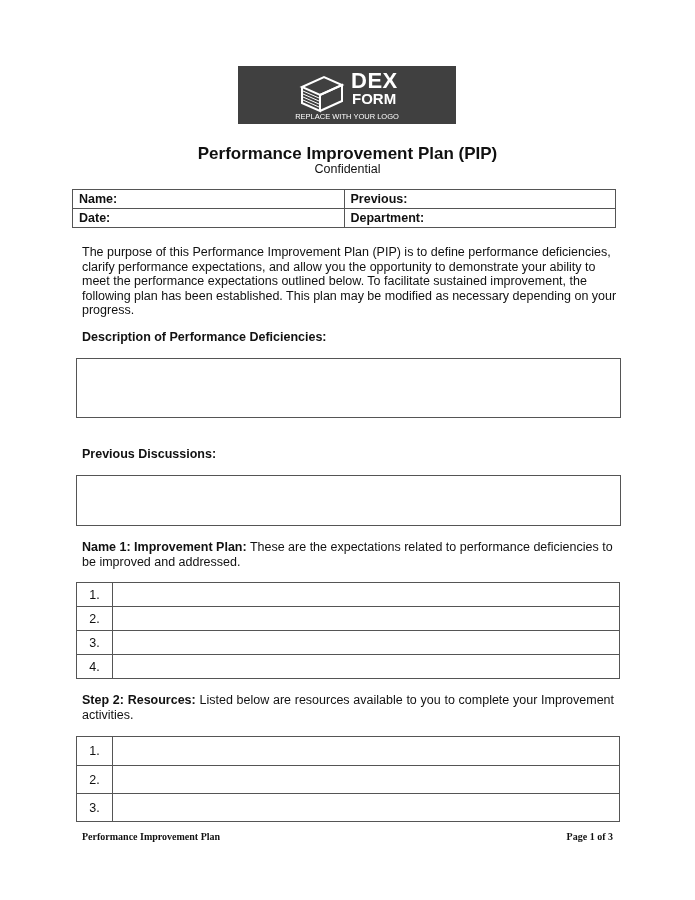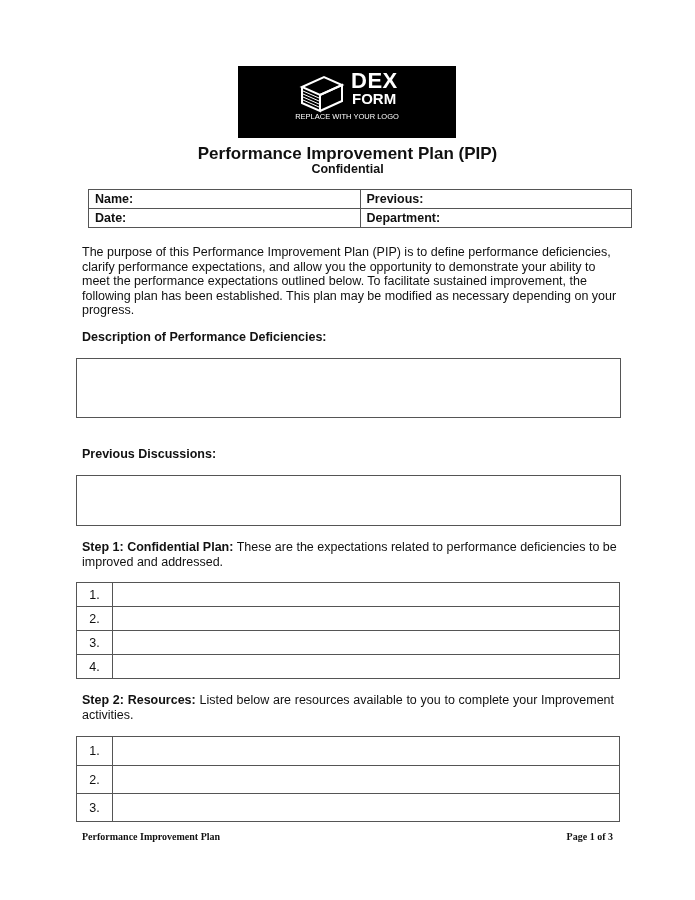--- a/index.html
+++ b/index.html
@@ -1,26 +1,26 @@
 <!DOCTYPE html>
 <html><head>
 <meta charset="utf-8">
 <style>
   html, body { margin: 0; padding: 0; background: #ffffff; }
   body { width: 695px; height: 900px; position: relative; overflow: hidden;
          font-family: "Liberation Sans", sans-serif; color: #111; }
   .abs { position: absolute; }
-  .logo { left: 238px; top: 66px; width: 218px; height: 72px; background: #000000; }
+  .logo { left: 238px; top: 66px; width: 218px; height: 58px; background: #404040; }
   .logo svg { position: absolute; left: 60px; top: 7px; }
   .logo-dex { position: absolute; left: 113px; top: 4px; color: #fff; font-weight: bold; font-size: 22px; letter-spacing: 0.5px; line-height: 22px; }
   .logo-form { position: absolute; left: 114px; top: 25px; color: #fff; font-weight: bold; font-size: 15px; line-height: 16px; text-align: center; }
   .logo-sub { position: absolute; left: 0; width: 218px; top: 46px; text-align: center; color: #fff; font-size: 7.5px; }
   .title { left: 0; width: 695px; top: 144px; text-align: center; font-weight: bold; font-size: 17px; }
-  .subtitle { left: 0; width: 695px; top: 162px; text-align: center; font-weight: bold; font-size: 12.5px; }
-  table.info { position: absolute; left: 88px; top: 189px; width: 544px; border-collapse: collapse; }
+  .subtitle { left: 0; width: 695px; top: 162px; text-align: center; font-weight: normal; font-size: 12.5px; }
+  table.info { position: absolute; left: 72px; top: 189px; width: 544px; border-collapse: collapse; }
   table.info td { border: 1px solid #555; font-weight: bold; font-size: 12.5px; height: 18px; padding: 0 6px; width: 50%; }
   .para { left: 82px; top: 245px; width: 540px; font-size: 12.5px; line-height: 14.5px; }
   .label { font-weight: bold; font-size: 12.5px; }
   .box { border: 1px solid #555; }
   table.num { position: absolute; left: 76px; width: 544px; border-collapse: collapse; }
   table.num td { border: 1px solid #555; font-size: 12.5px; }
   table.num td.n { width: 33px; text-align: center; }
   .footer { font-family: "Liberation Serif", serif; font-weight: bold; font-size: 10px; top: 831px; }
 </style>
 </head>
@@ -63,21 +63,21 @@
 
 <div class="abs para">The purpose of this Performance Improvement Plan (PIP) is to define performance deficiencies, clarify performance expectations, and allow you the opportunity to demonstrate your ability to meet the performance expectations outlined below.  To facilitate sustained improvement, the following plan has been established.  This plan may be modified as necessary depending on your progress.</div>
 
 <div class="abs label" style="left:82px; top:330px;">Description of Performance Deficiencies:</div>
 <div class="abs box" style="left:76px; top:358px; width:543px; height:58px;"></div>
 
 <div class="abs label" style="left:82px; top:447px;">Previous Discussions:</div>
 <div class="abs box" style="left:76px; top:475px; width:543px; height:49px;"></div>
 
 <div class="abs" style="left:82px; top:540px; width:540px; font-size:12.5px; line-height:15px;">
-  <b>Step 1:  Confidential Plan:</b><span> These are the expectations related to performance deficiencies to be improved and addressed.</span>
+  <b>Name 1:  Improvement Plan:</b><span> These are the expectations related to performance deficiencies to be improved and addressed.</span>
 </div>
 <table class="num" style="top:582px;">
   <tbody>
       <tr style="height:24px;">
         <td class="n">1.</td>
         <td></td>
       </tr>
   <tr style="height:24px;">
         <td class="n">2.</td>
         <td></td>

